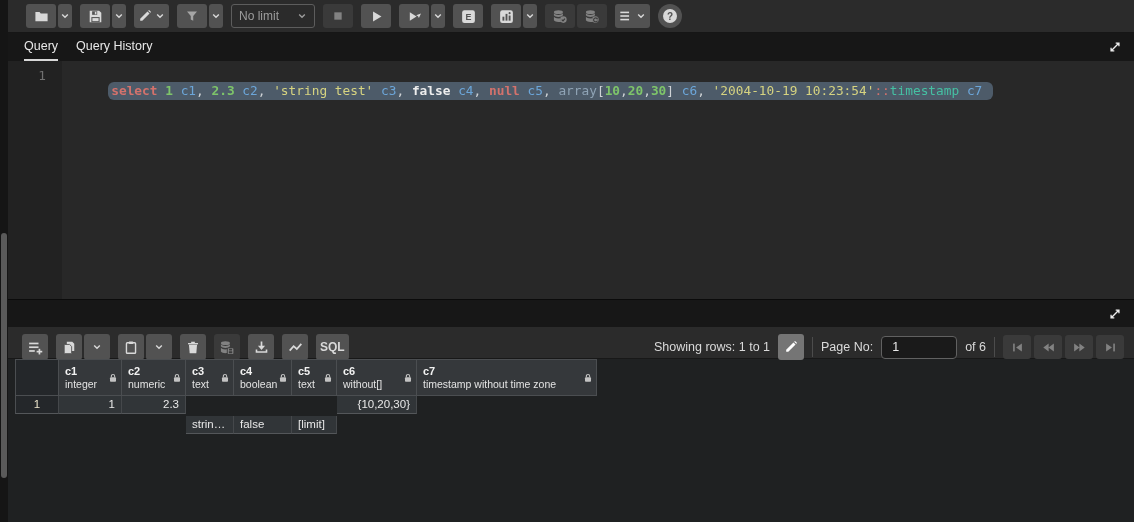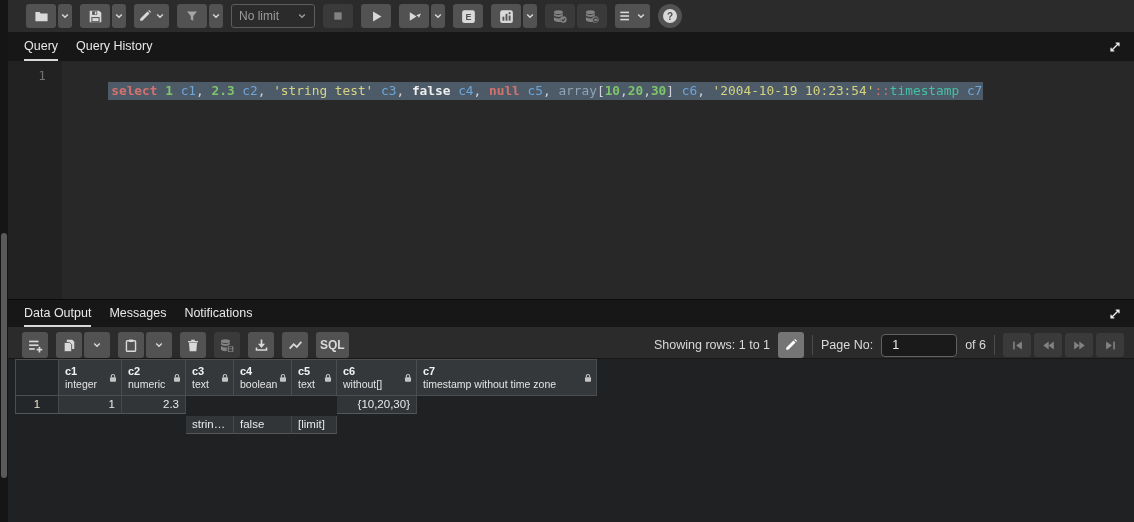--- a/index.html
+++ b/index.html
@@ -36,36 +36,36 @@
   .expand-btn { margin-left:auto; margin-right:12px; align-self:center; background:transparent; border:none;
                 color:#ededed; cursor:pointer; display:flex; align-items:center; }
 
   .query-tabbar { top:33px; height:28px;text-align:right; }
 
   
   .editor { position:absolute; left:0; right:0; top:61px; height:238px; background:#282828; cursor:text; }
   .gutter { position:absolute; left:0; top:0; bottom:0; width:54px; background:#222222; color:#717171;
             font:12.8px "DejaVu Sans Mono",monospace; text-align:right; padding:7px 16px 0 0; }
   .code-line { position:absolute; left:54px; top:7px; font:12.8px "DejaVu Sans Mono",monospace; white-space:pre; color:#cfd3d6; }
-  .selection { background:var(--accent_selection,#4d5b69); padding:1px 1px 2px 3px; }
+  .selection { background:var(--accent_selection,#4d5b69); padding:1px 11px 2px 3px;border-radius:6px; }
   .tok-kw   { color:var(--kw);  font-weight:bold; }
   .tok-num  { color:var(--num); font-weight:bold; }
   .tok-id   { color:var(--id); }
   .tok-str  { color:var(--str); }
   .tok-atom { color:var(--atom); font-weight:bold; }
   .tok-builtin { color:var(--builtin); }
   .tok-op   { color:var(--op); }
   .tok-type { color:var(--type); }
   .tok-fg   { color:var(--fg); }
 
   
   .output { position:absolute; left:0; right:0; top:299px; bottom:0; background:#1f2122; border-top:1px solid #0b0b0b; }
   .output-tabbar { top:0; height:27px; }
   .data-toolbar { position:absolute; left:0; right:0; top:27px; height:32px; background:#2b2b2b;
-                  display:flex; align-items:flex-end; padding:16px 10px 0 14px; border-bottom:1px solid #181818; }
+                  display:flex; align-items:flex-start; padding:7px 10px 0 14px; border-bottom:1px solid #181818; }
   .tb-groups { display:flex; gap:8px; align-items:center; }
   .data-toolbar .tb-btn { height:26px; min-width:26px; }
   .right-cluster { margin-left:auto; display:flex; align-items:center; gap:8px; color:#dadada; font-size:12.5px; }
   .divider { width:1px; height:20px; background:#4c4c4c; }
   .edit-rows-btn { background:#757575; --btnbg:#757575; color:#ffffff; min-width:27px; height:24px; }
   .page-input { width:76px; height:23px; background:#1a1a1a; border:1px solid #616161; border-radius:4px;
                 color:#e9e9e9; font-size:12.5px; padding:0 10px; font-family:"Liberation Sans",sans-serif; }
   .pager { display:flex; gap:3px; }
   .pager .tb-btn { min-width:28px; height:24px; }
 
@@ -304,25 +304,20 @@
     <div class="gutter">
       <span>1</span>
     </div>
     <div class="code-line">
       <span class="selection" id="sql-tokens"><span class="tok-kw">select</span><span class="tok-fg"> </span><span class="tok-num">1</span><span class="tok-fg"> </span><span class="tok-id">c1</span><span class="tok-fg">, </span><span class="tok-num">2.3</span><span class="tok-fg"> </span><span class="tok-id">c2</span><span class="tok-fg">, </span><span class="tok-str">'string test'</span><span class="tok-fg"> </span><span class="tok-id">c3</span><span class="tok-fg">, </span><span class="tok-atom">false</span><span class="tok-fg"> </span><span class="tok-id">c4</span><span class="tok-fg">, </span><span class="tok-kw">null</span><span class="tok-fg"> </span><span class="tok-id">c5</span><span class="tok-fg">, </span><span class="tok-builtin">array</span><span class="tok-fg">[</span><span class="tok-num">10</span><span class="tok-fg">,</span><span class="tok-num">20</span><span class="tok-fg">,</span><span class="tok-num">30</span><span class="tok-fg">]</span><span class="tok-fg"> </span><span class="tok-id">c6</span><span class="tok-fg">, </span><span class="tok-str">'2004-10-19 10:23:54'</span><span class="tok-op">::</span><span class="tok-type">timestamp</span><span class="tok-fg"> </span><span class="tok-id">c7</span></span>
     </div>
   </div>
 
   <div class="output">
     <div class="tabbar output-tabbar">
-      <div class="tabs" id="output-tabs">
-          <div class="tab active">Data Output</div>
-          <div class="tab">Messages</div>
-          <div class="tab">Notifications</div>
-        </div>
       <button class="expand-btn">
           <span style="display: flex; align-items: center;">
             <svg width="14" height="14" viewBox="0 0 16 16">
               <path d="M3.5 12.5L12.5 3.5M8.8 3.5h3.7v3.7M7.2 12.5H3.5V8.8" fill="none" stroke="currentColor" stroke-width="1.5"></path>
             </svg>
           </span>
         </button>
     </div>
 
     <div class="data-toolbar">

